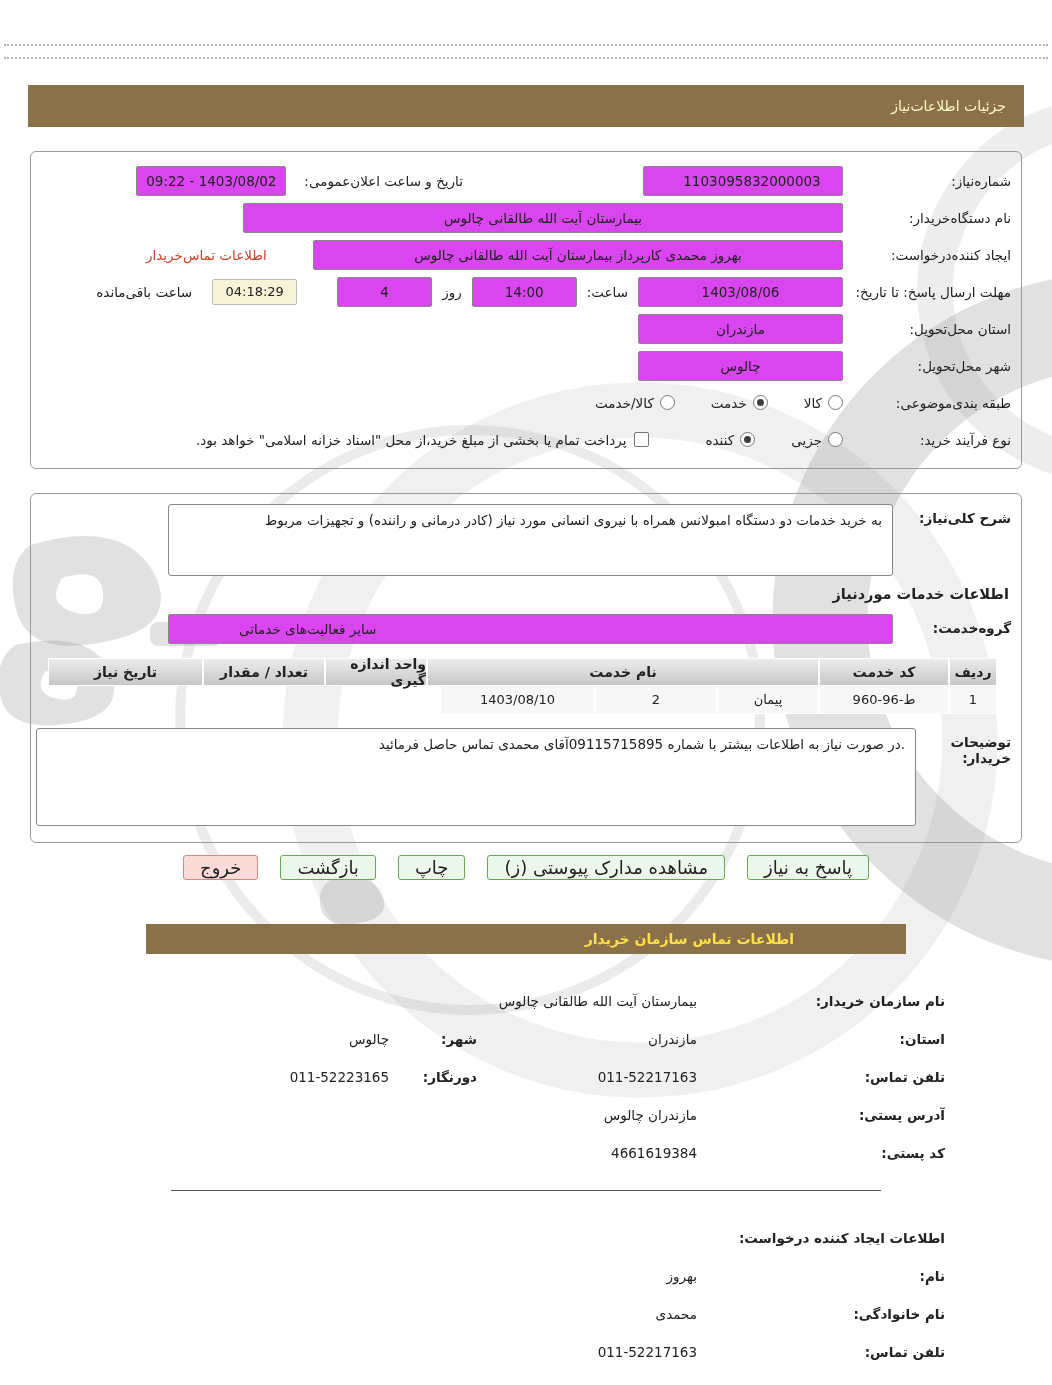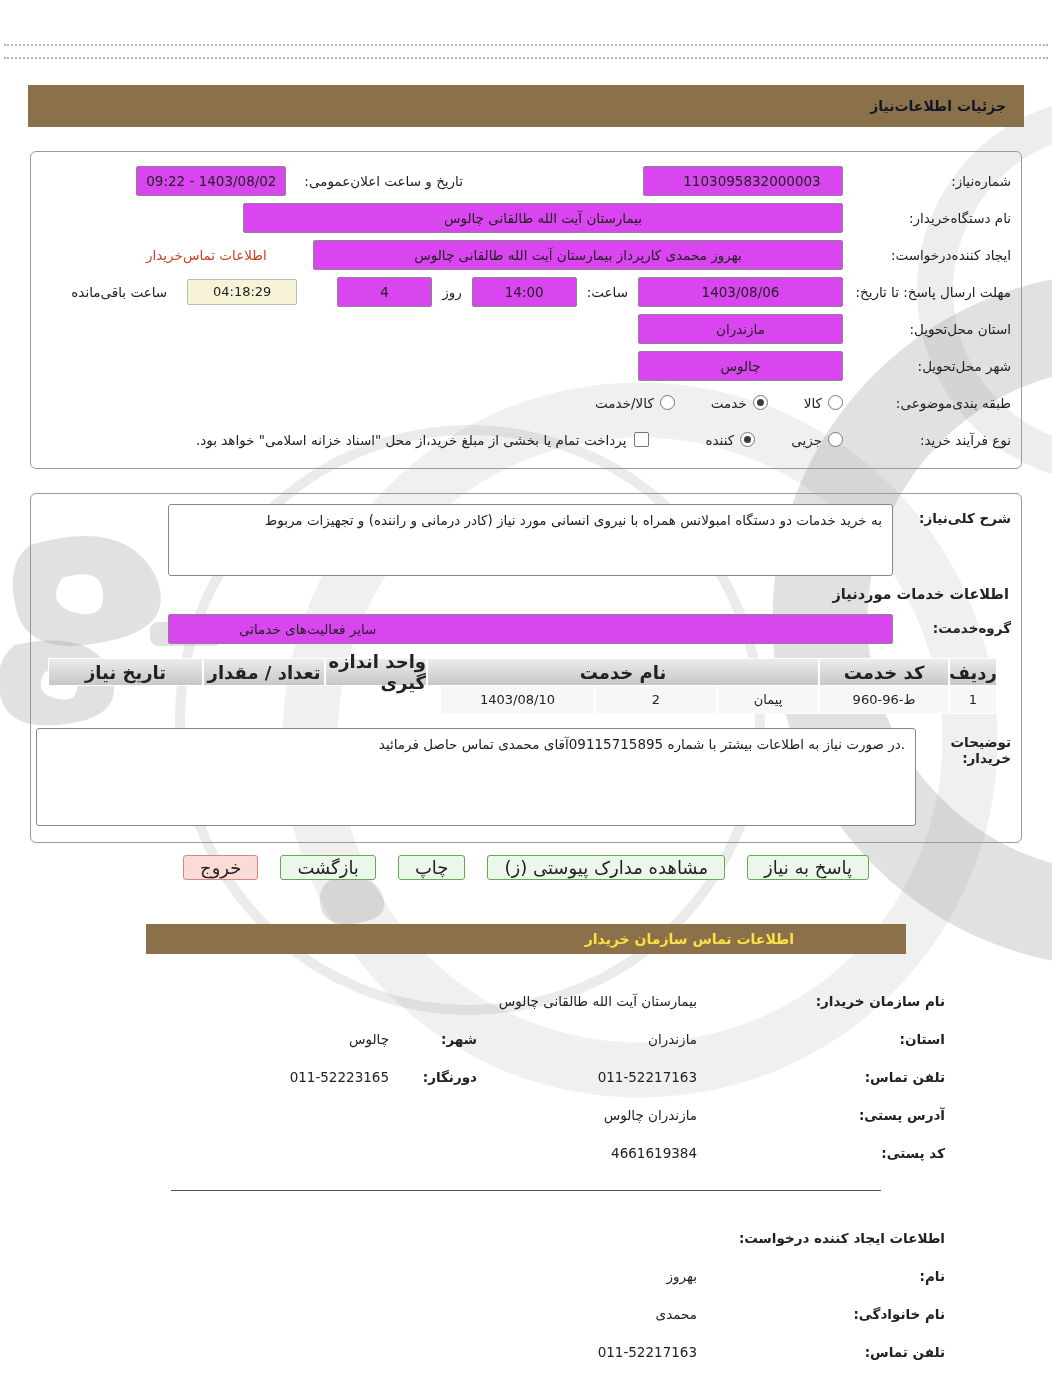--- a/index.html
+++ b/index.html
@@ -10,23 +10,23 @@
     direction: rtl;
   }
   .watermark { position: absolute; inset: 0; z-index: 0; pointer-events: none; }
   .content { position: relative; z-index: 1; }
 
   .top-rules { padding-top: 44px; }
   .dotted { border-top: 2px dotted #b3b3b3; margin: 0 4px 11px; }
 
   .title-bar {
     margin: 26px 28px 0; height: 42px;
-    background: var(--bar-color, #8a7149); color: #0f172a;
+    background: var(--bar-color, #8a7149); color: #fef9c3;
     display: flex; align-items: center; padding-right: 18px;
-    font-weight: bold; font-size: 14px;
+    font-weight: normal; font-size: 14px;
   }
 
   .panel {
     margin: 24px 30px 0; border: 1px solid #9a9a9a; border-radius: 6px;
     padding: 10px; background: transparent;
   }
   .frow { display: flex; align-items: center; min-height: 37px; }
   .flabel { width: 168px; flex: none; padding-left: 8px; }
   .inline-label { padding: 0 10px; flex: none; }
   .announce-gap { margin-right: 170px; }
@@ -37,21 +37,21 @@
   }
   .w150 { width: 150px; margin-right: 8px; }
   .w200 { width: 200px; padding-left: 26px; }
   .w205 { width: 205px; }
   .w105 { width: 105px; }
   .w95  { width: 95px; }
   .w530 { width: 530px; }
   .w600 { width: 600px; }
   .timer {
     background: var(--timer-bg, #f6f3d7); border: 1px solid #bbb; border-radius: 2px;
-    height: 26px; width: 110px; margin-right: 40px;
+    height: 26px; width: 85px; margin-right: 40px;
     display: flex; align-items: center; justify-content: center; flex: none;
     font-size: 13px;
   }
   .timer-label { margin-right: 20px; flex: none; }
   .contact-link { color: var(--link-color, #cc4125); margin-right: auto; margin-left: 105px; cursor: pointer; flex: none; }
 
   .rgroup { display: flex; align-items: center; margin-left: 36px; flex: none; }
   .radio {
     width: 15px; height: 15px; border: 1px solid #777; border-radius: 50%;
     background: #fff; position: relative; margin-left: 6px; flex: none;
@@ -74,21 +74,21 @@
   }
   .ta-desc { width: 725px; height: 72px; }
   .ta-notes { width: 880px; height: 98px; }
   .section-heading { font-weight: bold; font-size: 14.5px; margin: 10px 2px 12px; }
   .group-input { width: 725px; justify-content: flex-end; padding-left: 70px; padding-right: 70px; }
 
   .stable { margin: 14px 14px 14px 0; width: 965px; }
   .thead, .trow { display: flex; }
   .th {
     background: linear-gradient(#ececec, #c7c7c7); border: 1px solid #fff;
-    font-weight: bold; font-size: 18px; height: 28px;
+    font-weight: bold; font-size: 14px; height: 28px;
     display: flex; align-items: center; justify-content: center; flex: none;
   }
   .td {
     background: #f7f7f7; border: 1px solid #fff; border-top: none;
     font-size: 13px; height: 28px;
     display: flex; align-items: center; justify-content: center; flex: none;
   }
   .c0 { width: 48px; } .c1 { width: 130px; } .c2 { width: 392px; }
   .c3 { width: 102px; } .c4 { width: 122px; } .c5 { width: 155px; }
 

